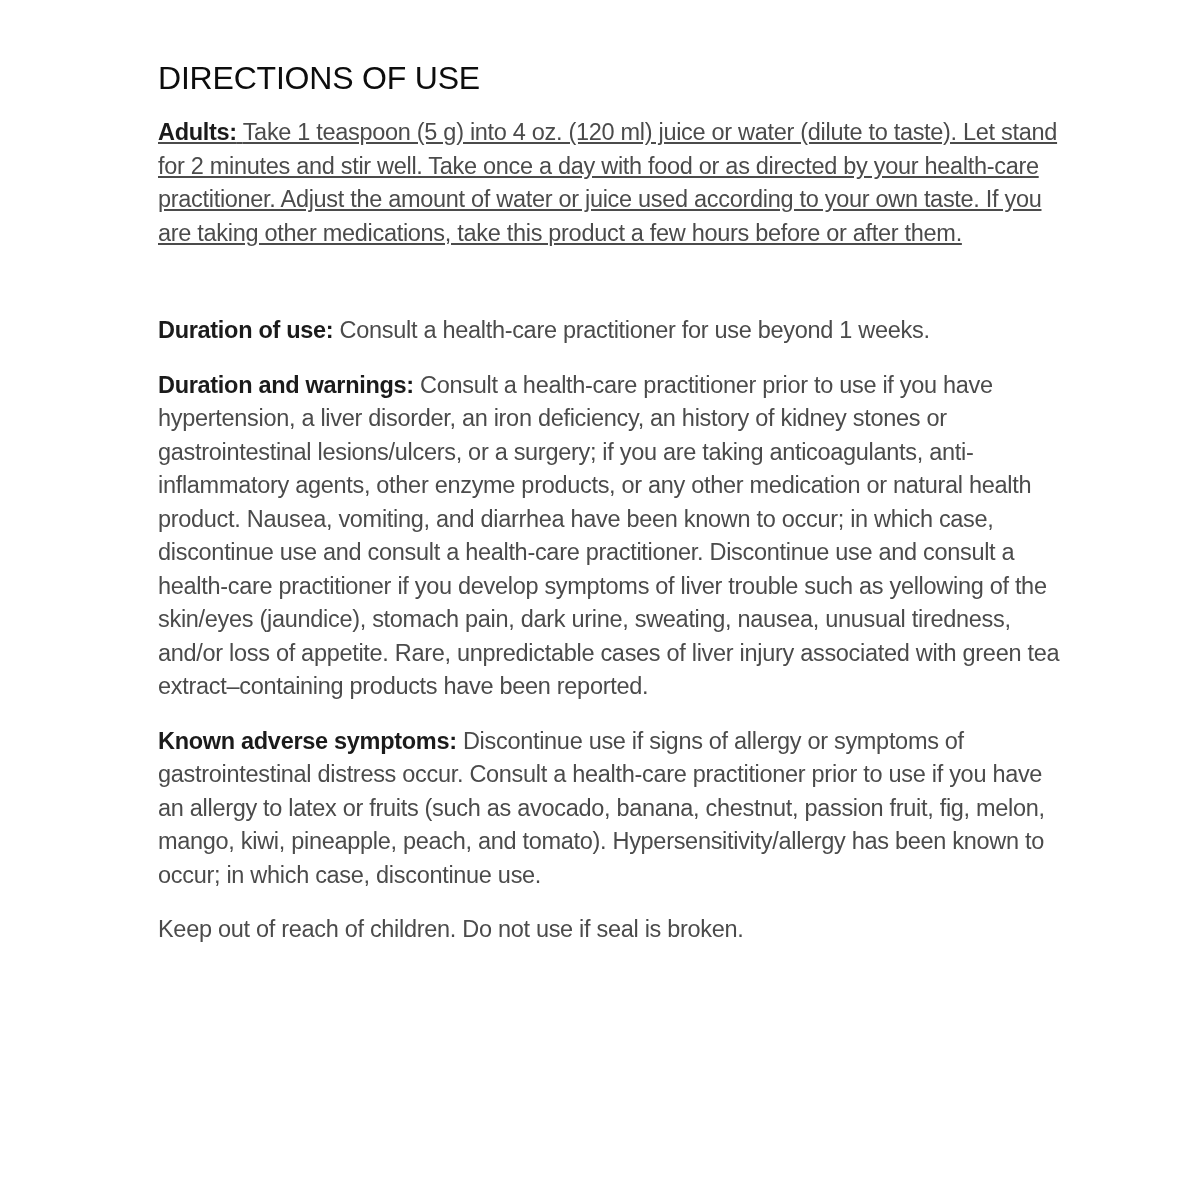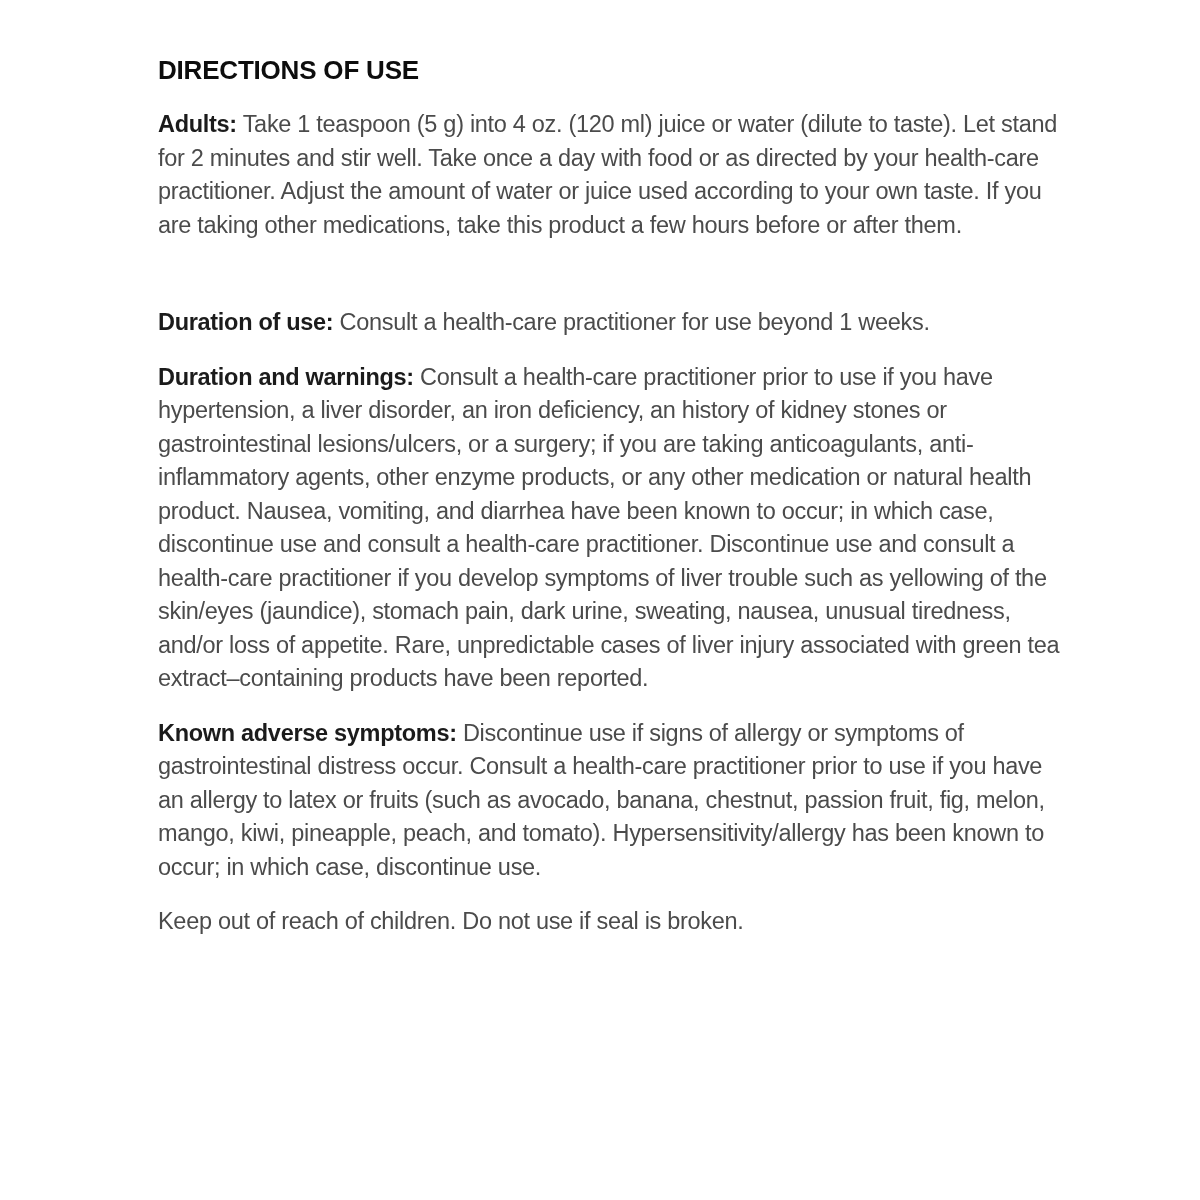--- a/index.html
+++ b/index.html
@@ -14,43 +14,44 @@
     position: relative;
     overflow: hidden;
   }
   .label-panel {
     position: absolute;
     left: 158px;
     top: 50px;
     width: 915px;
   }
   .section-heading {
-    font-size: 26px;
-    font-weight: bold;
+    font-size: 32px;
+    font-weight: normal;
     color: #0d0d0d;
     letter-spacing: -0.2px;
-    margin: 4px 0 22px 0;
+    margin: 12px 0 22px 0;
     line-height: 32px;
   }
   .section-heading.warnings {
     margin-top: 4px;
   }
   .para {
     font-size: 23.5px;
     line-height: 33.5px;
     letter-spacing: -0.3px;
     color: #4b4b4b;
     margin: 0 0 21px 0;
   }
   .para strong {
     color: #1b1b1b;
     font-weight: bold;
   }
   .para.extra-gap {
     margin-bottom: 64px;
+    text-decoration: underline;
   }
 </style>
 </head>
 <body>
 
 <div class="label-panel">
 
   <h2 class="section-heading">DIRECTIONS OF USE</h2>
 
   <p class="para extra-gap">

